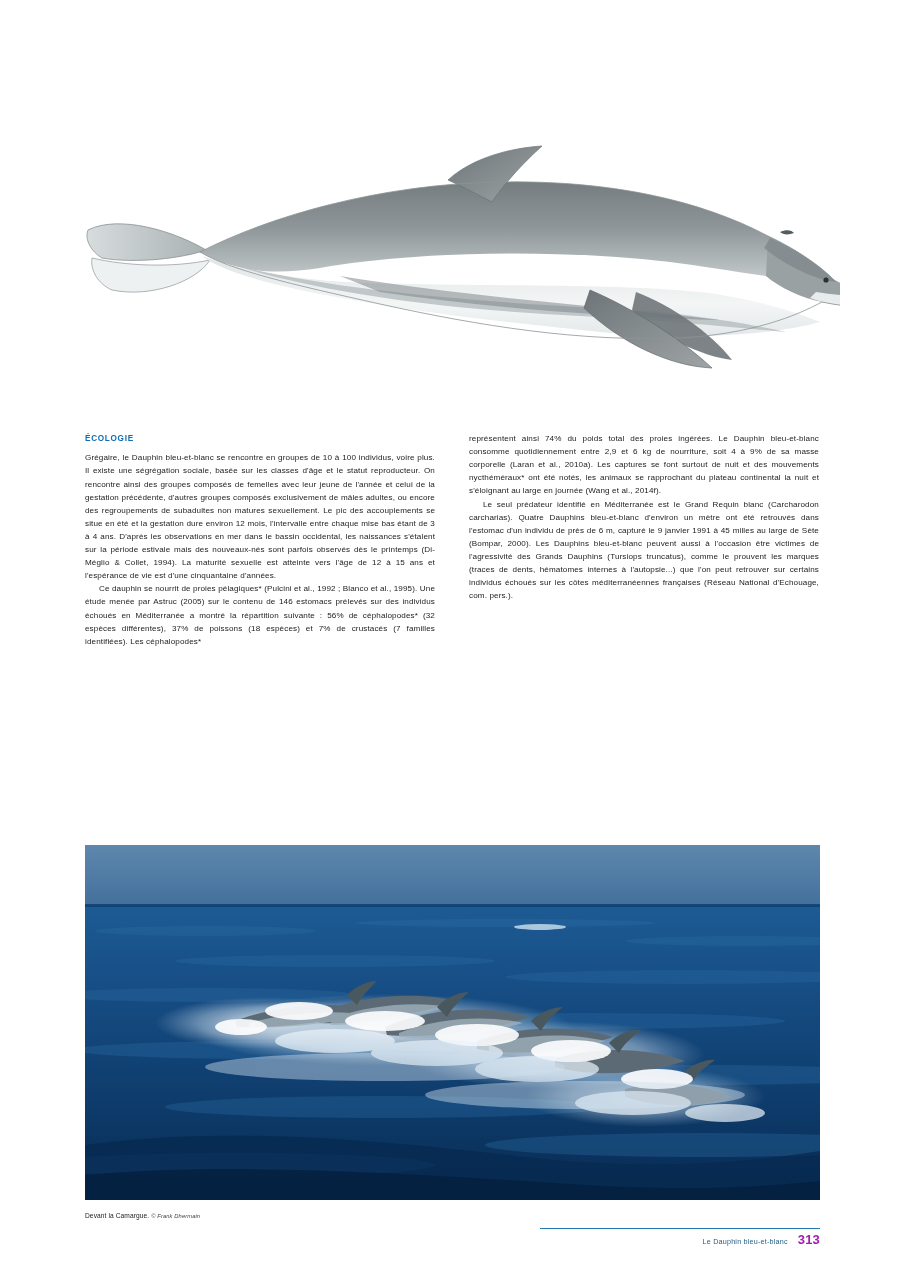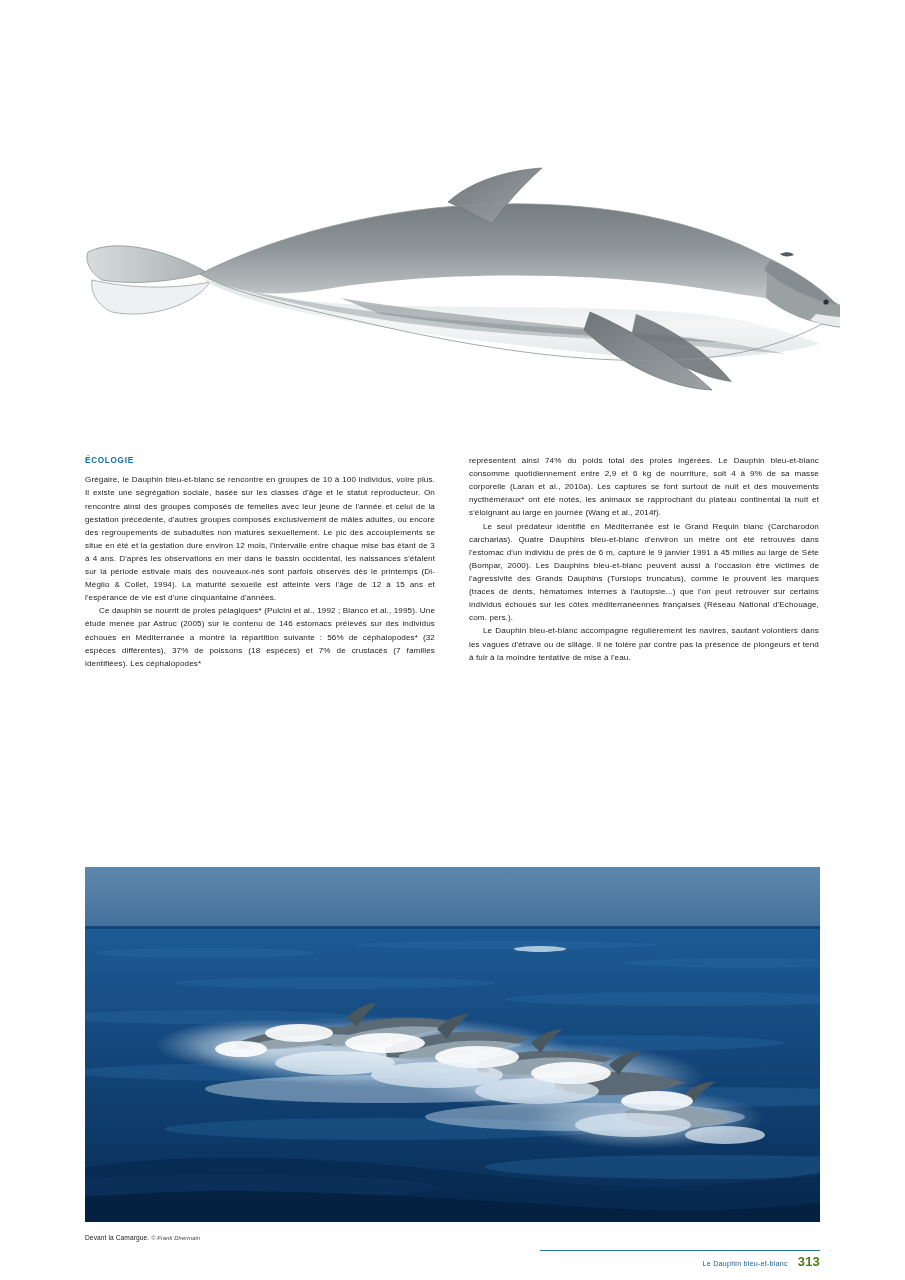--- a/index.html
+++ b/index.html
@@ -13,21 +13,20 @@
     font-family: "Liberation Sans", sans-serif;
     color: #1a1a1a;
     position: relative;
     overflow: hidden;
   }
 
   .page {
     position: absolute;
     inset: 0;
     background: #ffffff;
-    margin-top: 22px;
   }
 
   
   .illustration {
     position: absolute;
     left: 80px;
     top: 140px;
     width: 760px;
     height: 250px;
   }
@@ -108,21 +107,21 @@
     justify-content: center;
   }
   .footer-title {
     font-size: 7.2px;
     color: #1f5d86;
     letter-spacing: 0.2px;
   }
   .page-number {
     font-size: 13px;
     font-weight: bold;
-    color: #4d7c0f;
+    color: #a21caf;
     letter-spacing: 0.2px;
   }
 </style>
 </head>
 <body>
 
 <div class="page">
 
   <div class="illustration">
     <svg viewBox="0 0 760 250" xmlns="http://www.w3.org/2000/svg">
@@ -201,21 +200,20 @@
 
   <div class="columns">
     <div class="col">
       <div class="section-title">ÉCOLOGIE</div>
       <p class="para">Grégaire, le Dauphin bleu-et-blanc se rencontre en groupes de 10 à 100 individus, voire plus. Il existe une ségrégation sociale, basée sur les classes d'âge et le statut reproducteur. On rencontre ainsi des groupes composés de femelles avec leur jeune de l'année et celui de la gestation précédente, d'autres groupes composés exclusivement de mâles adultes, ou encore des regroupements de subadultes non matures sexuellement. Le pic des accouplements se situe en été et la gestation dure environ 12 mois, l'intervalle entre chaque mise bas étant de 3 à 4 ans. D'après les observations en mer dans le bassin occidental, les naissances s'étalent sur la période estivale mais des nouveaux-nés sont parfois observés dès le printemps (Di-Méglio &amp; Collet, 1994). La maturité sexuelle est atteinte vers l'âge de 12 à 15 ans et l'espérance de vie est d'une cinquantaine d'années.</p>
       <p class="para indent">Ce dauphin se nourrit de proies pélagiques* (Pulcini et al., 1992 ; Blanco et al., 1995). Une étude menée par Astruc (2005) sur le contenu de 146 estomacs prélevés sur des individus échoués en Méditerranée a montré la répartition suivante : 56% de céphalopodes* (32 espèces différentes), 37% de poissons (18 espèces) et 7% de crustacés (7 familles identifiées). Les céphalopodes*</p>
     </div>
     <div class="col">
       <p class="para">représentent ainsi 74% du poids total des proies ingérées. Le Dauphin bleu-et-blanc consomme quotidiennement entre 2,9 et 6 kg de nourriture, soit 4 à 9% de sa masse corporelle (Laran et al., 2010a). Les captures se font surtout de nuit et des mouvements nycthéméraux* ont été notés, les animaux se rapprochant du plateau continental la nuit et s'éloignant au large en journée (Wang et al., 2014f).</p>
       <p class="para indent">Le seul prédateur identifié en Méditerranée est le Grand Requin blanc (Carcharodon carcharias). Quatre Dauphins bleu-et-blanc d'environ un mètre ont été retrouvés dans l'estomac d'un individu de près de 6 m, capturé le 9 janvier 1991 à 45 milles au large de Sète (Bompar, 2000). Les Dauphins bleu-et-blanc peuvent aussi à l'occasion être victimes de l'agressivité des Grands Dauphins (Tursiops truncatus), comme le prouvent les marques (traces de dents, hématomes internes à l'autopsie...) que l'on peut retrouver sur certains individus échoués sur les côtes méditerranéennes françaises (Réseau National d'Echouage, com. pers.).</p>
-      <p class="para indent">Le Dauphin bleu-et-blanc accompagne régulièrement les navires, sautant volontiers dans les vagues d'étrave ou de sillage. Il ne tolère par contre pas la présence de plongeurs et tend à fuir à la moindre tentative de mise à l'eau.</p>
     </div>
   </div>
 
   <div class="photo">
     <svg viewBox="0 0 735 355" xmlns="http://www.w3.org/2000/svg" preserveAspectRatio="none">
       <defs>
         <linearGradient id="skyG" x1="0" y1="0" x2="0" y2="1">
           <stop offset="0%" stop-color="#5f87ad"></stop>
           <stop offset="100%" stop-color="#42709b"></stop>
         </linearGradient>

